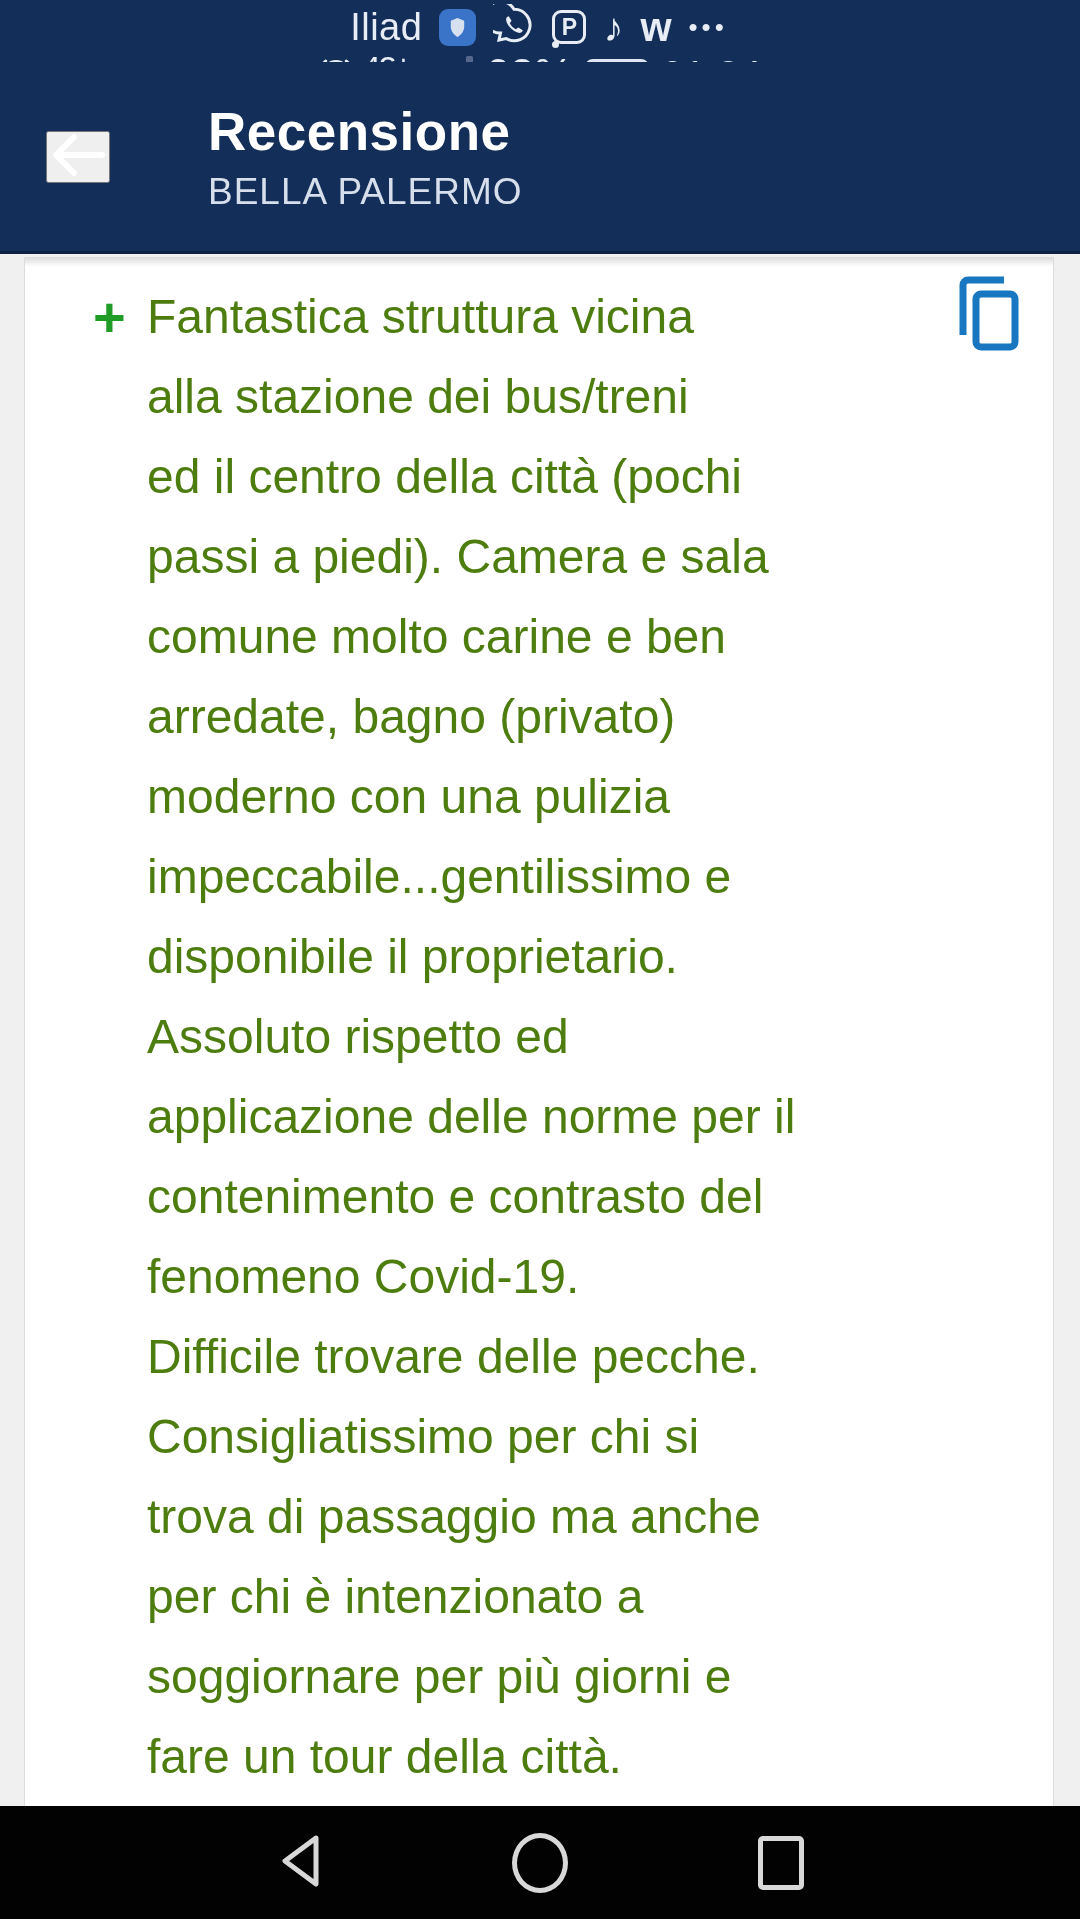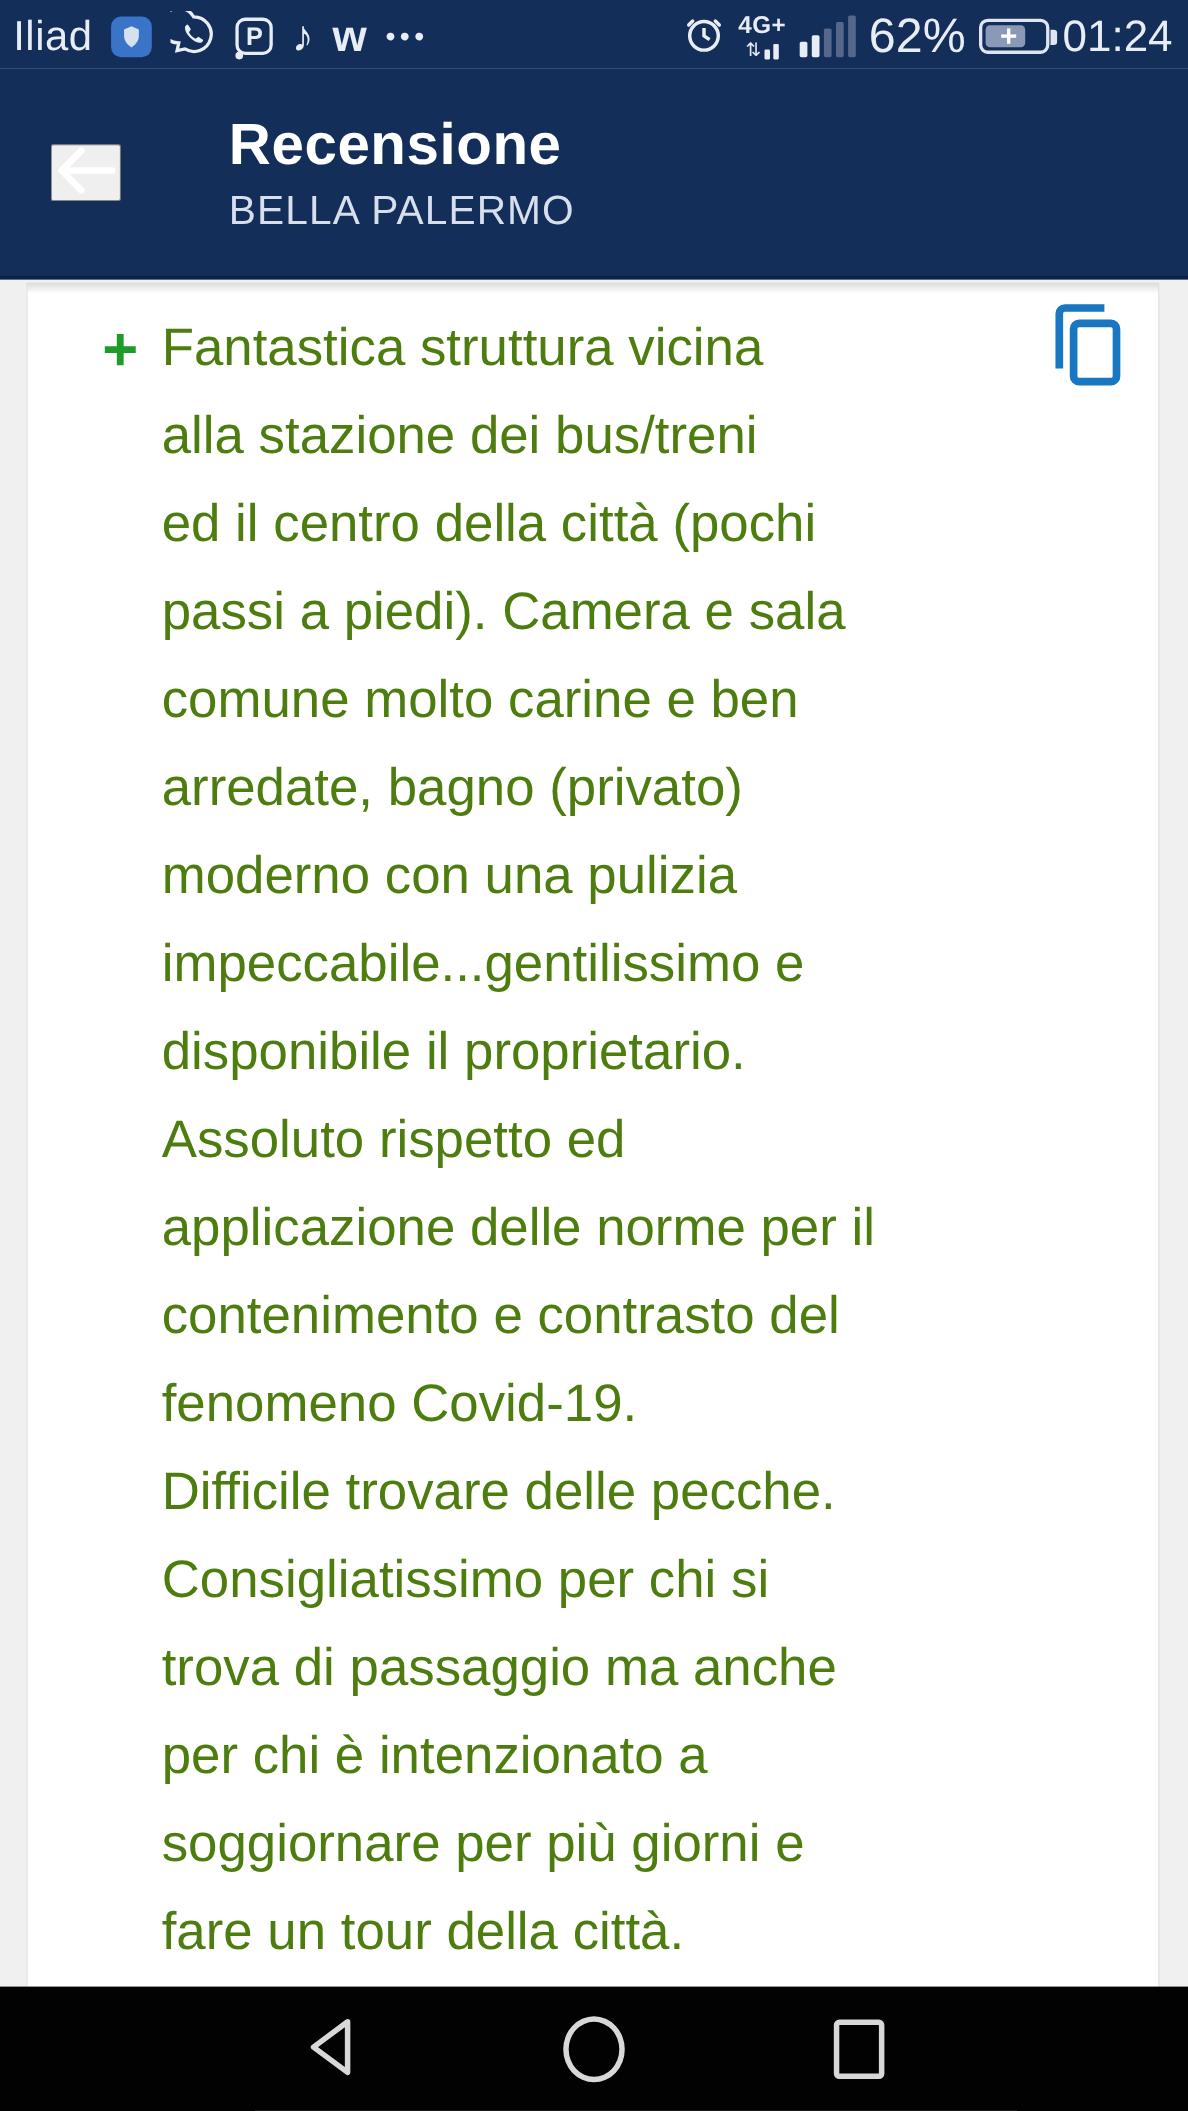--- a/index.html
+++ b/index.html
@@ -9,20 +9,21 @@
     background:#f0f0f0;
     font-family:"Liberation Sans","DejaVu Sans",sans-serif;
   }
 
   
   .statusbar {
     position:absolute; top:0; left:0; right:0; height:62px;
     background:#132e58; color:#e7ecf5;
     display:flex; align-items:center; justify-content:space-between;
     padding:4px 14px 0 12px;
+    flex-direction:column;
   }
   .sb-left { display:flex; align-items:center; gap:17px; }
   .carrier { font-size:38px; letter-spacing:.5px; }
   .shield-badge {
     width:37px; height:37px; border-radius:9px; background:#3a74c9;
     display:flex; align-items:center; justify-content:center;
   }
   .p-badge {
     width:34px; height:34px; border:3px solid #e7ecf5; border-radius:9px;
     display:flex; align-items:center; justify-content:center;

